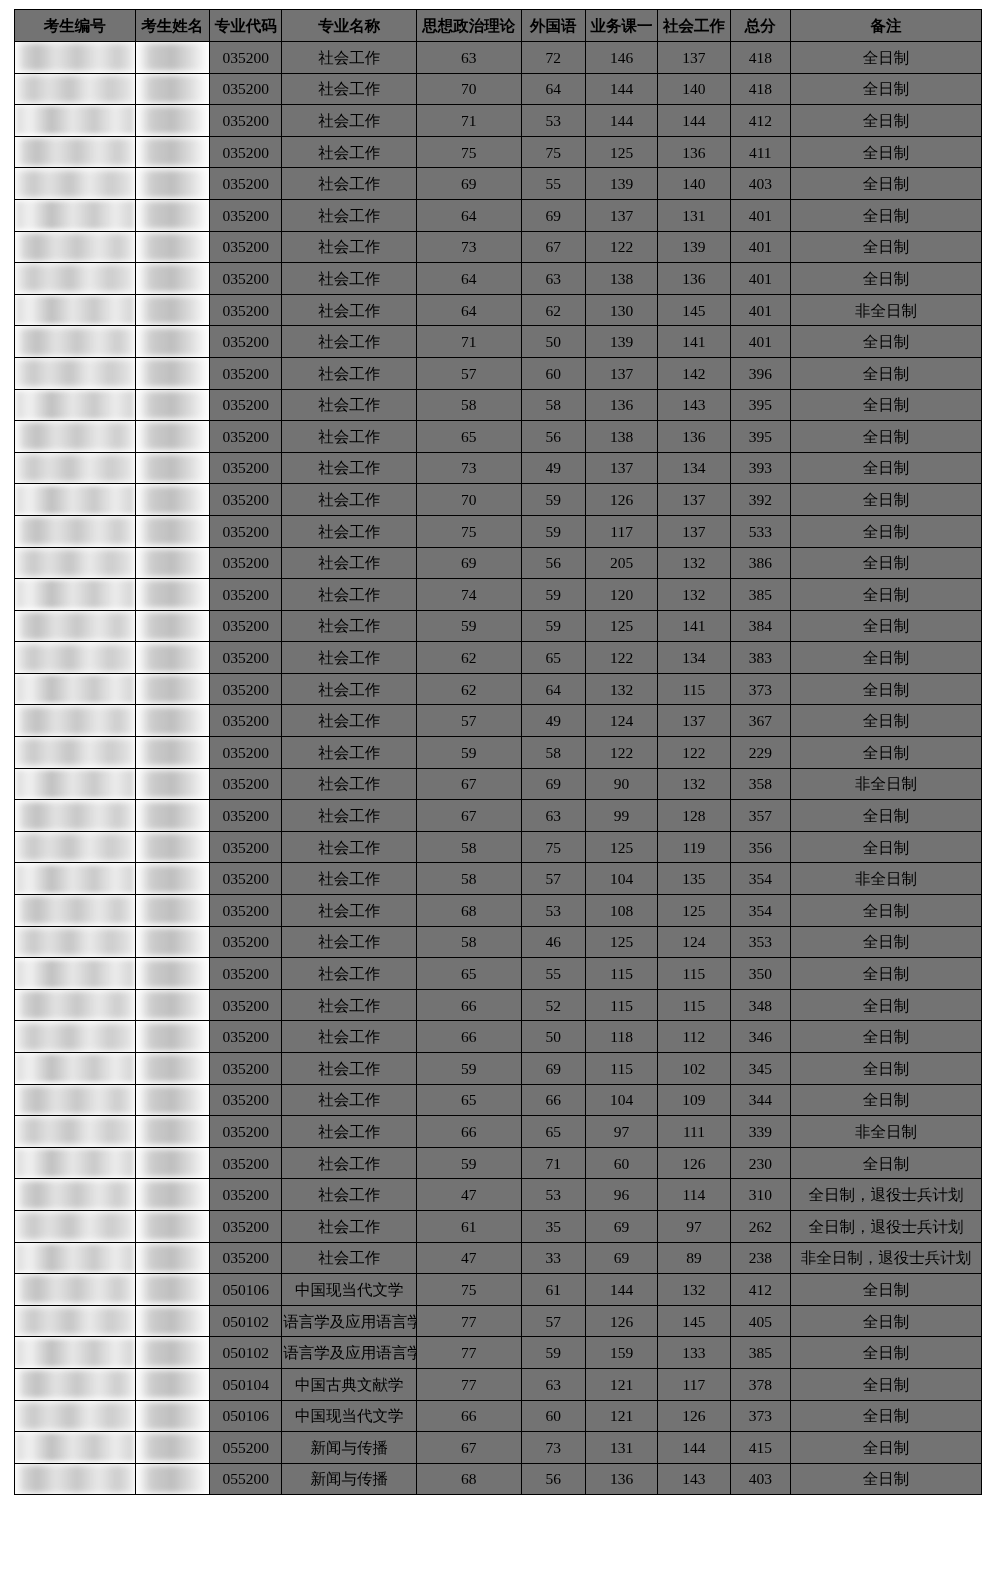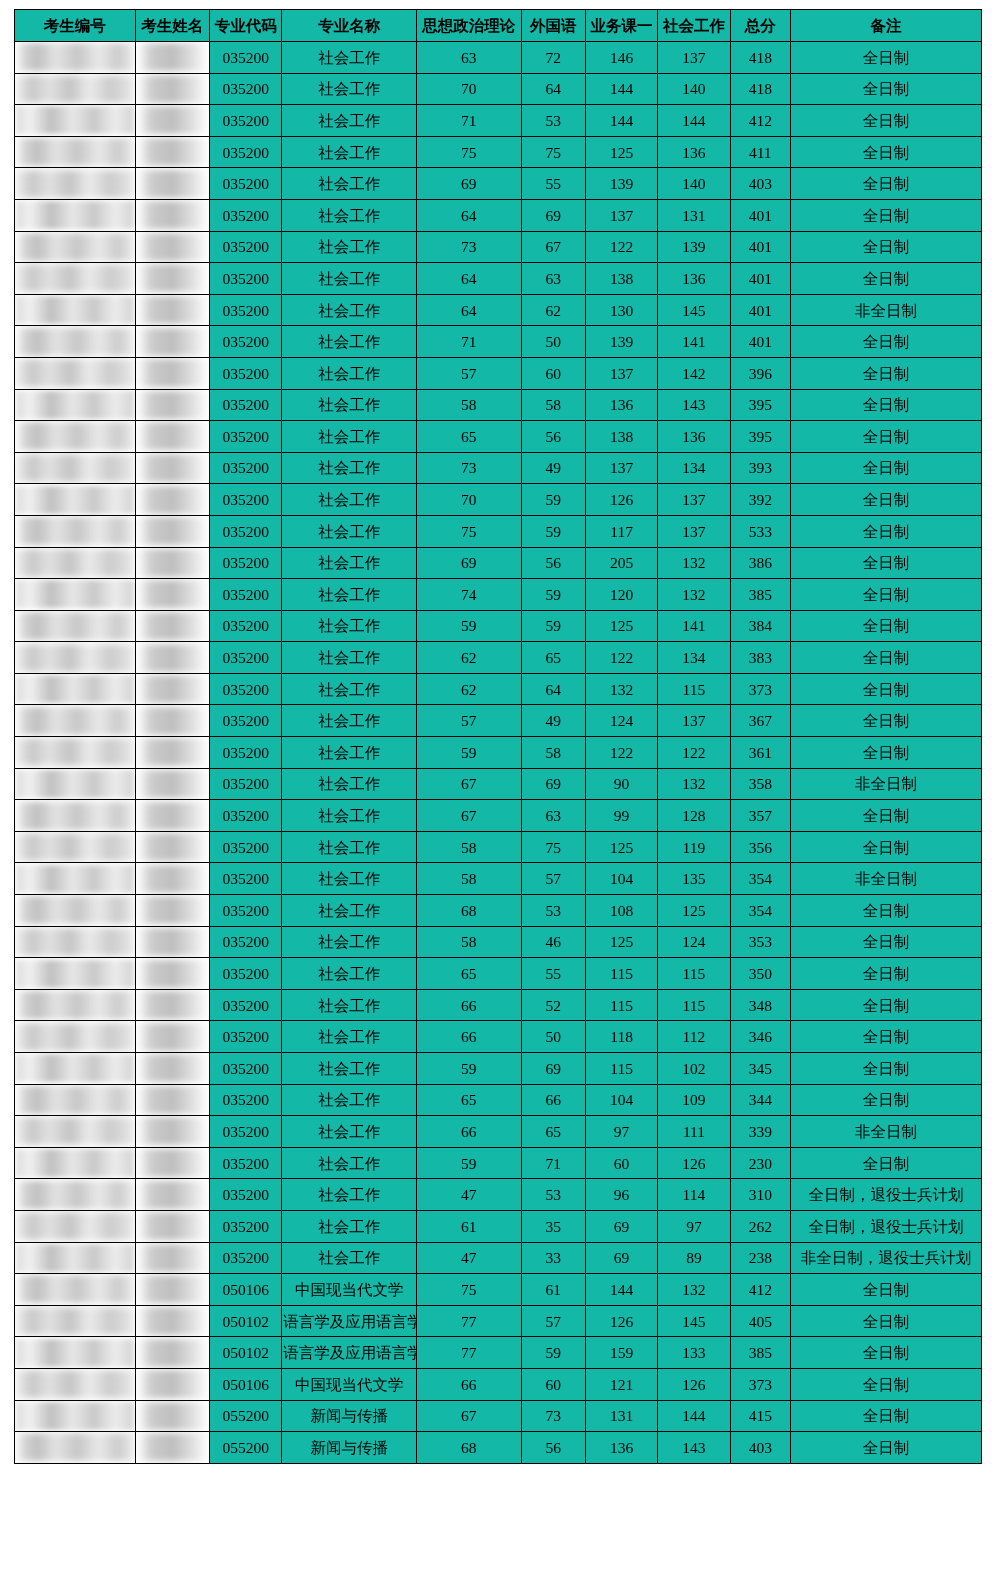--- a/index.html
+++ b/index.html
@@ -17,21 +17,21 @@
     min-height: 1588px;
     background: #ffffff;
     padding: 0;
     box-sizing: border-box;
   }
   table.score-table {
     border-collapse: collapse;
     table-layout: fixed;
     margin: 9px 0 0 14px;
     width: 968px;
-    background: #14b8a6;
+    background: #737373;
   }
   table.score-table th,
   table.score-table td {
     border: 1px solid #000000;
     text-align: center;
     vertical-align: middle;
     font-size: 15.5px;
     line-height: 1.1;
     height: 30.6px;
     padding: 0 1px;
@@ -510,21 +510,21 @@
           </td>
           <td class="redacted nm">
             <span class="blur"></span>
           </td>
           <td>035200</td>
           <td>社会工作</td>
           <td>59</td>
           <td>58</td>
           <td>122</td>
           <td>122</td>
-          <td>361</td>
+          <td>229</td>
           <td class="remark-small">全日制</td>
         </tr>
         <tr>
           <td class="redacted alt2">
             <span class="blur"></span>
           </td>
           <td class="redacted nm alt">
             <span class="blur"></span>
           </td>
           <td>035200</td>
@@ -818,20 +818,36 @@
           <td>050102</td>
           <td>语言学及应用语言学</td>
           <td>77</td>
           <td>59</td>
           <td>159</td>
           <td>133</td>
           <td>385</td>
           <td class="remark-small">全日制</td>
         </tr>
         <tr>
+          <td class="redacted">
+            <span class="blur"></span>
+          </td>
+          <td class="redacted nm alt2">
+            <span class="blur"></span>
+          </td>
+          <td>050104</td>
+          <td>中国古典文献学</td>
+          <td>77</td>
+          <td>63</td>
+          <td>121</td>
+          <td>117</td>
+          <td>378</td>
+          <td class="remark-small">全日制</td>
+        </tr>
+        <tr>
           <td class="redacted alt">
             <span class="blur"></span>
           </td>
           <td class="redacted nm">
             <span class="blur"></span>
           </td>
           <td>050106</td>
           <td>中国现当代文学</td>
           <td>66</td>
           <td>60</td>

